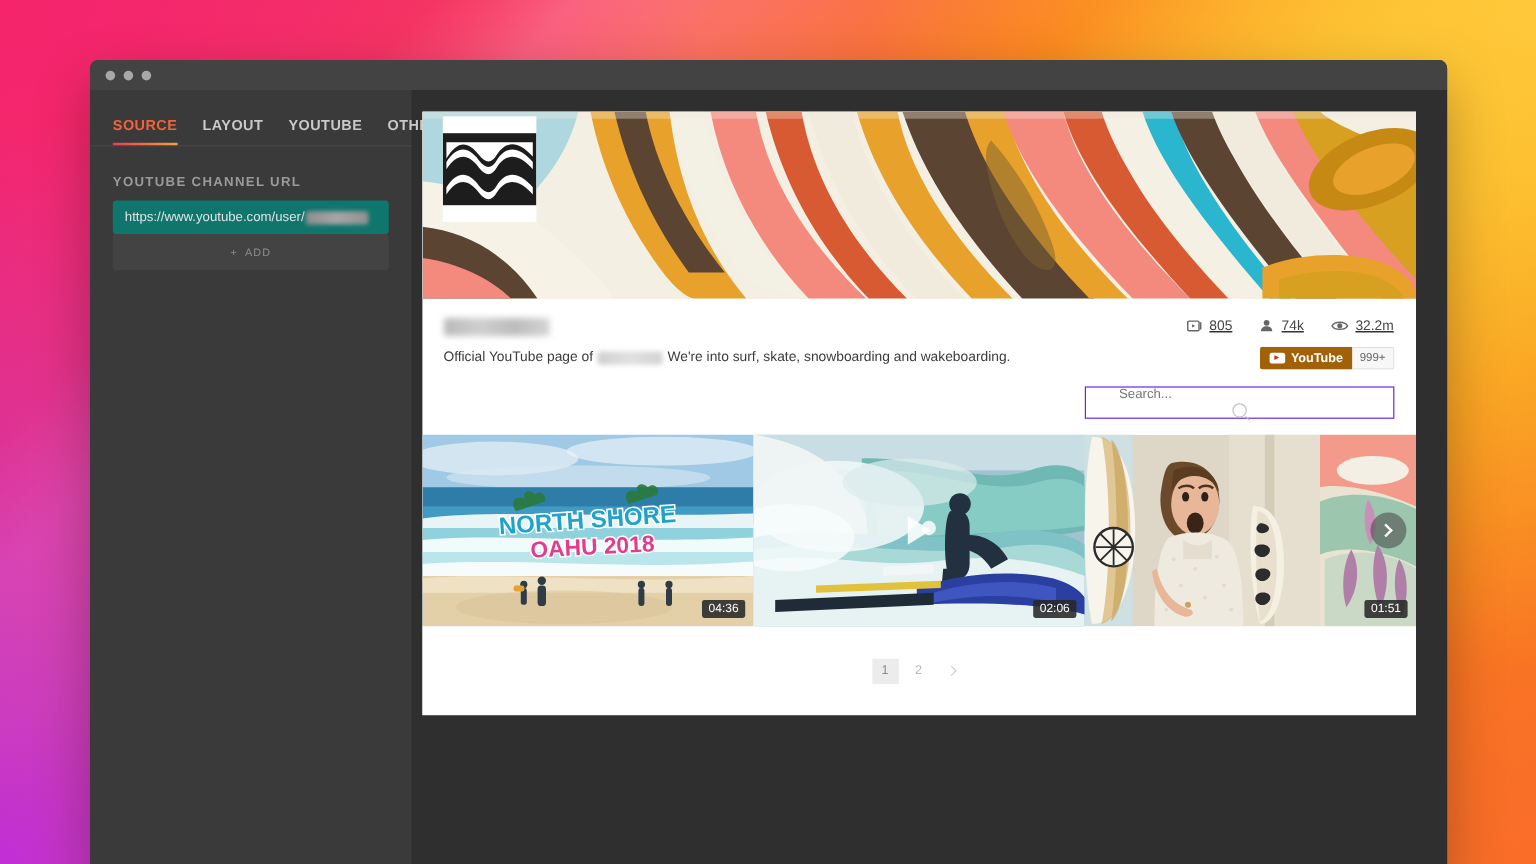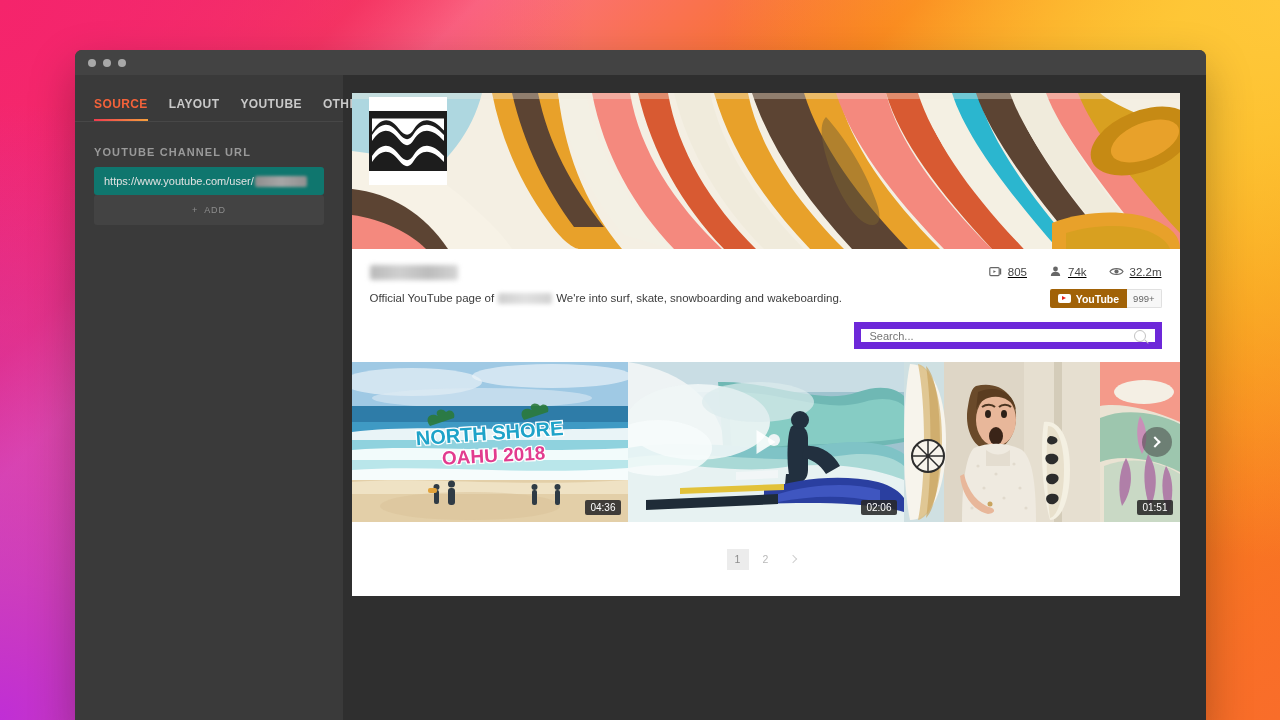--- a/index.html
+++ b/index.html
@@ -74,22 +74,22 @@
   .yt-main{background:#a16207;color:#fff;font-size:10.5px;font-weight:bold;display:flex;
      align-items:center;gap:5px;padding:0 8px;}
   .yt-count{background:#f7f7f7;border:1px solid #e0e0e0;border-left:none;color:#666;
      font-size:9.5px;display:flex;align-items:center;padding:4px 6px;}
   .yt-play{width:13px;height:9px;background:#fff;border-radius:2px;position:relative;}
   .yt-play:after{content:"";position:absolute;left:4.5px;top:2px;border-left:4px solid #e62117;
      border-top:2.5px solid transparent;border-bottom:2.5px solid transparent;}
 
   
   .search-row{display:flex;justify-content:flex-end;padding:14px 18px 13px 18px;}
-  .search{width:308px;height:27px;border:7px solid #6d28d9;display:flex;align-items:center;
-    justify-content:space-between;padding:0 9px;background:#fff;}
+  .search{width:258px;height:27px;border:1px solid #6d28d9;display:flex;align-items:center;
+    justify-content:space-between;padding:0 9px;background:#fff;flex-direction:column;}
   .search input{border:none;outline:none;font-size:11px;color:#9a9a9a;
     font-family:"Liberation Sans",sans-serif;width:200px;background:transparent;}
   .mag{width:12px;height:12px;border:1.3px solid #c2c2c2;border-radius:50%;position:relative;}
   .mag:after{content:"";position:absolute;right:-4px;bottom:-2px;width:5px;height:1.3px;
      background:#c2c2c2;transform:rotate(45deg);}
 
   
   .thumbs{display:flex;height:160px;}
   .thumb{flex:1;position:relative;overflow:hidden;}
   .thumb svg{position:absolute;inset:0;width:100%;height:100%;}

